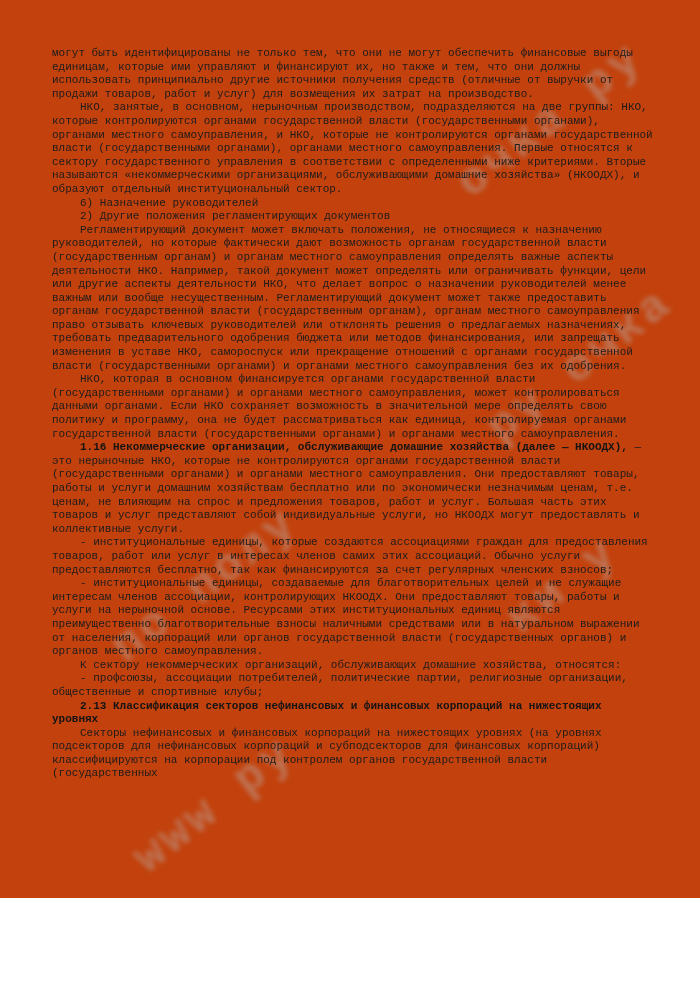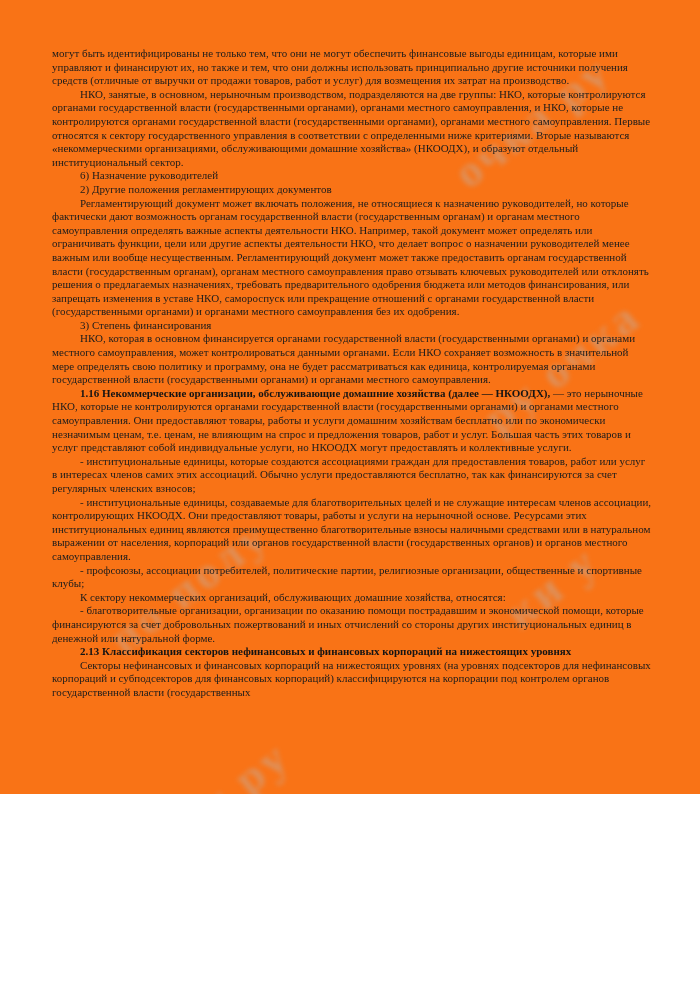--- a/index.html
+++ b/index.html
@@ -1,21 +1,21 @@
 <!DOCTYPE html>
 <html><head>
 <meta charset="utf-8">
 <style>
   html,body{margin:0;padding:0;background:#ffffff;}
   .page{
     position:relative;
-    width:700px;height:794px;
-    background:#f97316;
+    width:700px;height:898px;
+    background:#c2410c;
     overflow:hidden;
-    font-family:Liberation Serif, serif;
+    font-family:Liberation Mono, monospace;
   }
   .doc-body{
     position:absolute;
     left:52px;top:47px;width:601px;
     font-size:11px;line-height:13.6px;
     color:#1c1c1c;
     text-align:left;
   }
   .para{margin:0;text-indent:28px;}
   .para.noindent{text-indent:0;}
@@ -53,25 +53,23 @@
       <div class="watermark" style="left: 500px; top: 560px; transform: rotate(-38deg);">ки у</div>
       <div class="watermark" style="left: 95px; top: 560px; transform: rotate(-38deg);">по полу</div>
       <div class="watermark" style="left: 120px; top: 780px; transform: rotate(-38deg);">www ру</div>
     </div>
   <div class="doc-body">
       <p class="para noindent">могут быть идентифицированы не только тем, что они не могут обеспечить финансовые выгоды единицам, которые ими управляют и финансируют их, но также и тем, что они должны использовать принципиально другие источники получения средств (отличные от выручки от продажи товаров, работ и услуг) для возмещения их затрат на производство.</p>
       <p class="para">НКО, занятые, в основном, нерыночным производством, подразделяются на две группы: НКО, которые контролируются органами государственной власти (государственными органами), органами местного самоуправления, и НКО, которые не контролируются органами государственной власти (государственными органами), органами местного самоуправления. Первые относятся к сектору государственного управления в соответствии с определенными ниже критериями. Вторые называются «некоммерческими организациями, обслуживающими домашние хозяйства» (НКООДХ), и образуют отдельный институциональный сектор.</p>
       <p class="para">6) Назначение руководителей</p>
       <p class="para">2) Другие положения регламентирующих документов</p>
       <p class="para">Регламентирующий документ может включать положения, не относящиеся к назначению руководителей, но которые фактически дают возможность органам государственной власти (государственным органам) и органам местного самоуправления определять важные аспекты деятельности НКО. Например, такой документ может определять или ограничивать функции, цели или другие аспекты деятельности НКО, что делает вопрос о назначении руководителей менее важным или вообще несущественным. Регламентирующий документ может также предоставить органам государственной власти (государственным органам), органам местного самоуправления право отзывать ключевых руководителей или отклонять решения о предлагаемых назначениях, требовать предварительного одобрения бюджета или методов финансирования, или запрещать изменения в уставе НКО, самороспуск или прекращение отношений с органами государственной власти (государственными органами) и органами местного самоуправления без их одобрения.</p>
-      <p class="para">3) Степень финансирования</p>
       <p class="para">НКО, которая в основном финансируется органами государственной власти (государственными органами) и органами местного самоуправления, может контролироваться данными органами. Если НКО сохраняет возможность в значительной мере определять свою политику и программу, она не будет рассматриваться как единица, контролируемая органами государственной власти (государственными органами) и органами местного самоуправления.</p>
       <p class="para"><b>1.16 Некоммерческие организации, обслуживающие домашние хозяйства (далее — НКООДХ),</b> — это нерыночные НКО, которые не контролируются органами государственной власти (государственными органами) и органами местного самоуправления. Они предоставляют товары, работы и услуги домашним хозяйствам бесплатно или по экономически незначимым ценам, т.е. ценам, не влияющим на спрос и предложения товаров, работ и услуг. Большая часть этих товаров и услуг представляют собой индивидуальные услуги, но НКООДХ могут предоставлять и коллективные услуги.</p>
       <p class="para">- институциональные единицы, которые создаются ассоциациями граждан для предоставления товаров, работ или услуг в интересах членов самих этих ассоциаций. Обычно услуги предоставляются бесплатно, так как финансируются за счет регулярных членских взносов;</p>
       <p class="para">- институциональные единицы, создаваемые для благотворительных целей и не служащие интересам членов ассоциации, контролирующих НКООДХ. Они предоставляют товары, работы и услуги на нерыночной основе. Ресурсами этих институциональных единиц являются преимущественно благотворительные взносы наличными средствами или в натуральном выражении от населения, корпораций или органов государственной власти (государственных органов) и органов местного самоуправления.</p>
+      <p class="para">К сектору некоммерческих организаций, обслуживающих домашние хозяйства, относятся:</p>
       <p class="para">- профсоюзы, ассоциации потребителей, политические партии, религиозные организации, общественные и спортивные клубы;</p>
-      <p class="para">К сектору некоммерческих организаций, обслуживающих домашние хозяйства, относятся:</p>
-      <p class="para">- благотворительные организации, организации по оказанию помощи пострадавшим и экономической помощи, которые финансируются за счет добровольных пожертвований и иных отчислений со стороны других институциональных единиц в денежной или натуральной форме.</p>
       <p class="para heading">2.13 Классификация секторов нефинансовых и финансовых корпораций на нижестоящих уровнях</p>
       <p class="para">Секторы нефинансовых и финансовых корпораций на нижестоящих уровнях (на уровнях подсекторов для нефинансовых корпораций и субподсекторов для финансовых корпораций) классифицируются на корпорации под контролем органов государственной власти (государственных</p>
     </div>
   <div class="doc-footer">Изменение 3/2018 ОКОПФ - Страница: 7</div>
 </div>
 
 </body></html>

